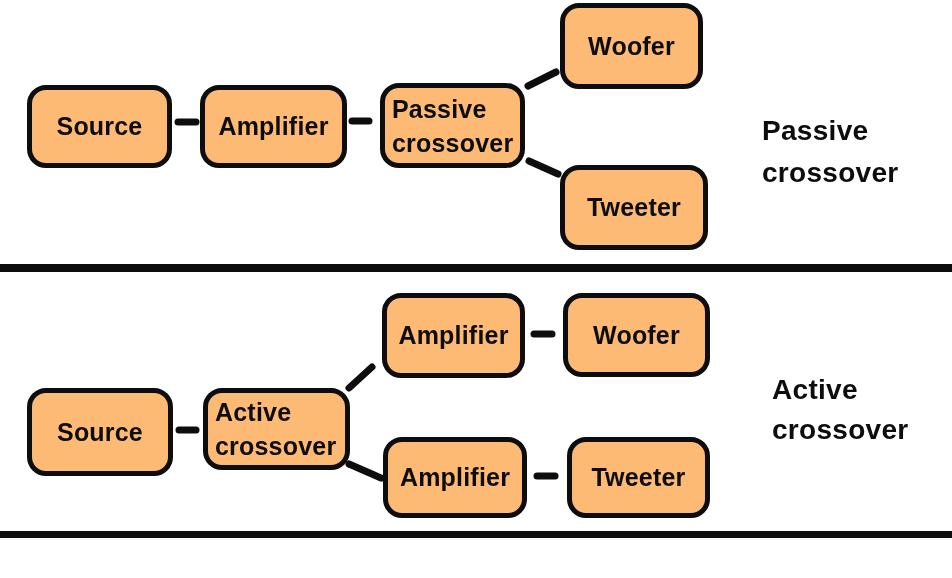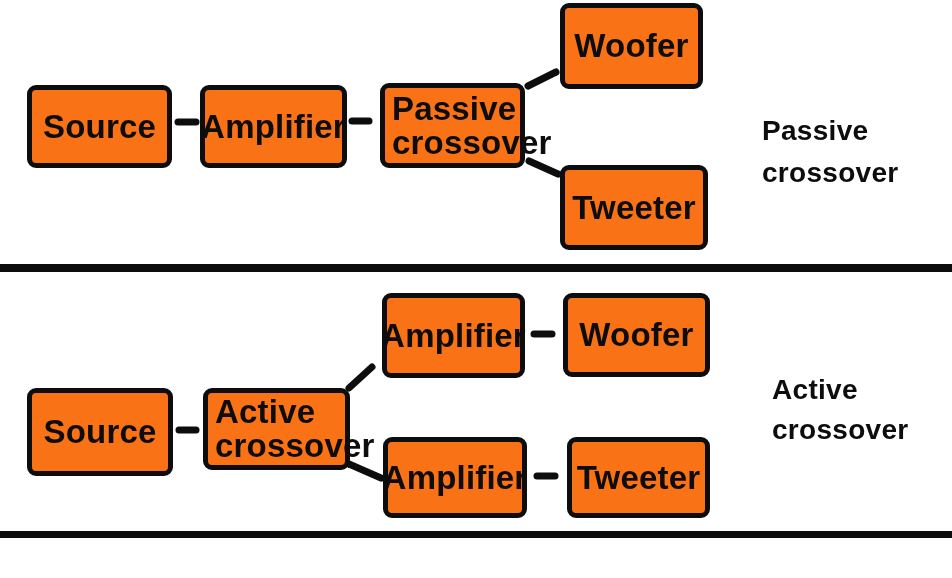--- a/index.html
+++ b/index.html
@@ -19,28 +19,28 @@
   #wires {
     position: absolute;
     left: 0;
     top: 0;
     width: 952px;
     height: 578px;
   }
   .node {
     position: absolute;
     box-sizing: border-box;
-    background: #f97316;
+    background: #fdba74;
     border: 5px solid #0d0d0d;
-    border-radius: 9px;
+    border-radius: 19px;
     display: flex;
     align-items: center;
     justify-content: center;
     font-weight: bold;
-    font-size: 33px;
+    font-size: 25px;
     letter-spacing: 0.2px;
     white-space: nowrap;
   }
   .node.two-line {
     flex-direction: column;
     align-items: flex-start;
     justify-content: center;
     padding-left: 7px;
     line-height: 34px;
   }

